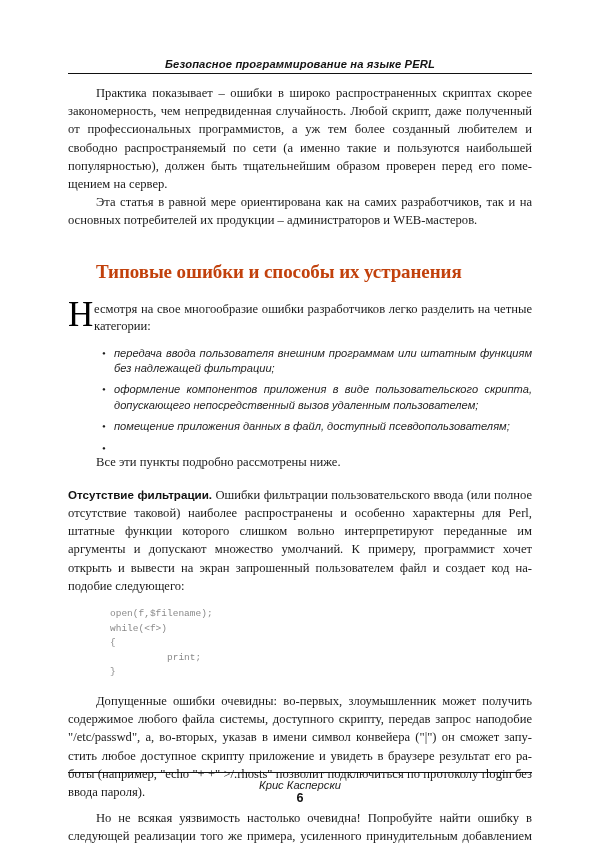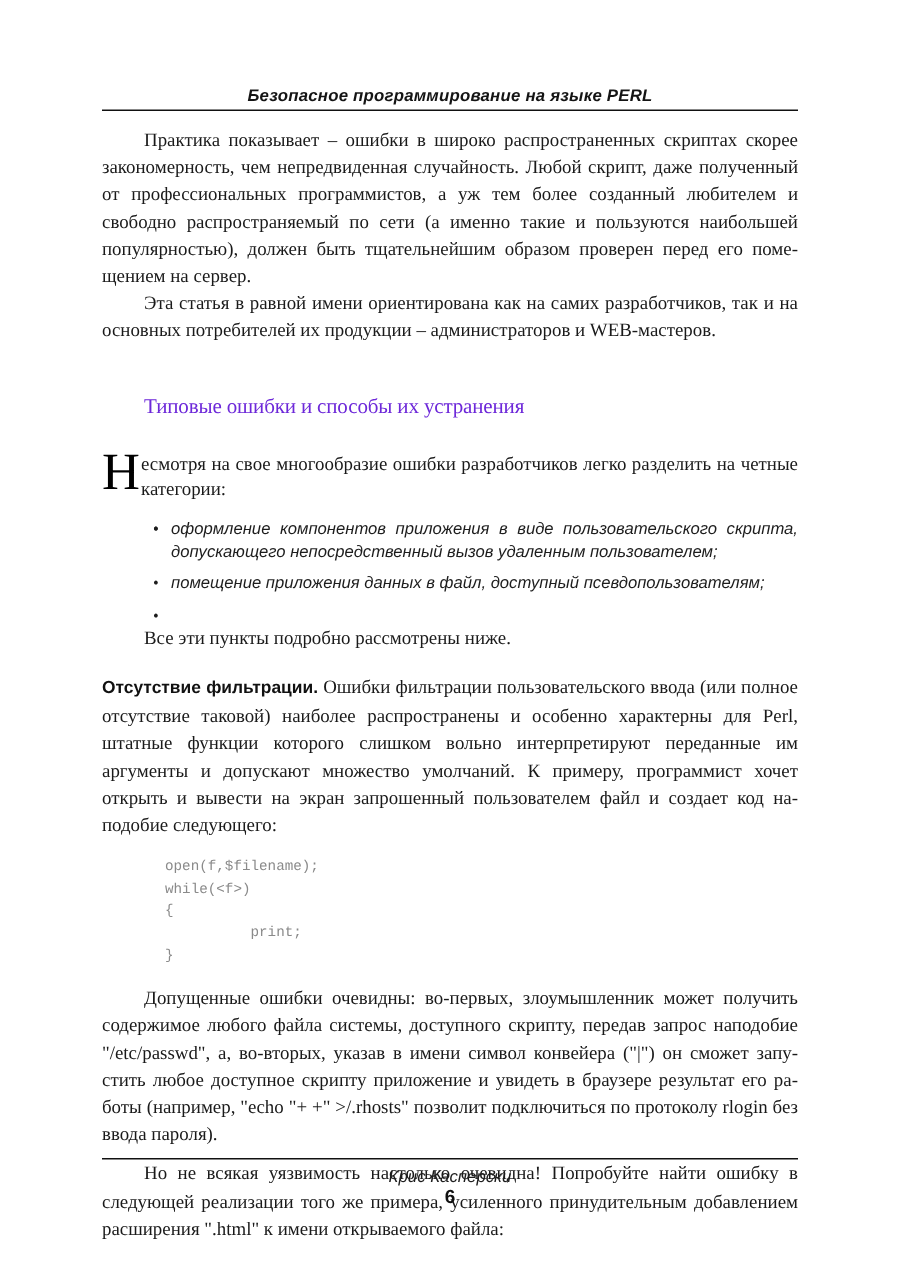--- a/index.html
+++ b/index.html
@@ -57,24 +57,24 @@
     color: #1a1a1a;
     hyphens: manual;
   }
   p.body.no-indent { text-indent: 0; }
 
   
   .section-heading {
     margin: 0;
     padding-left: 28px;
     font-family: "Liberation Serif", serif;
-    font-weight: normal;
-    font-size: 14px;
+    font-weight: bold;
+    font-size: 19px;
     line-height: 24px;
-    color: #6d28d9;
+    color: #c2410c;
     letter-spacing: -0.1px;
     white-space: nowrap;
   }
   .heading-gap-top { height: 30px; }
   .heading-gap-bottom { height: 17px; }
 
   
   .dropcap-para {
     position: relative;
     margin: 0;
@@ -186,36 +186,37 @@
 
   <div class="running-head">
     <div class="running-head-title">Безопасное программирование на языке PERL</div>
     <div class="head-rule"></div>
   </div>
 
   <div class="column">
 
     <p class="body">Практика показывает – ошибки в широко распространенных скриптах скорее закономерность, чем непредвиденная случайность. Любой скрипт, даже получен­ный от профессиональных программистов, а уж тем более созданный любителем и свободно распространяемый по сети (а именно такие и пользуются наибольшей популярностью), должен быть тщательнейшим образом проверен перед его поме­щением на сервер.</p>
 
-    <p class="body">Эта статья в равной имени ориентирована как на самих разработчиков, так и на основных потребителей их продукции – администраторов и WEB-мастеров.</p>
+    <p class="body">Эта статья в равной мере ориентирована как на самих разработчиков, так и на основных потребителей их продукции – администраторов и WEB-мастеров.</p>
 
     <div class="heading-gap-top"></div>
 
     <h2 class="section-heading">Типовые ошибки и способы их устранения</h2>
 
     <div class="heading-gap-bottom"></div>
 
     <div class="dropcap-para">
       <span class="dropcap">Н</span>
       <span>есмотря на свое многообразие ошибки разработчиков легко разделить на четные категории:</span>
     </div>
 
     <ul class="bullets">
       <li>
         <span class="marker">•</span>
+        <span>передача ввода пользователя внешним программам или штатным функциям без надлежащей фильтрации;</span>
       </li>
       <li>
         <span class="marker">•</span>
         <span>оформление компонентов приложения в виде пользовательского скрипта, допу­скающего  непосредственный вызов удаленным пользователем;</span>
       </li>
       <li>
         <span class="marker">•</span>
         <span>помещение приложения данных в файл, доступный псевдопользователям;</span>
       </li>
       <li>

